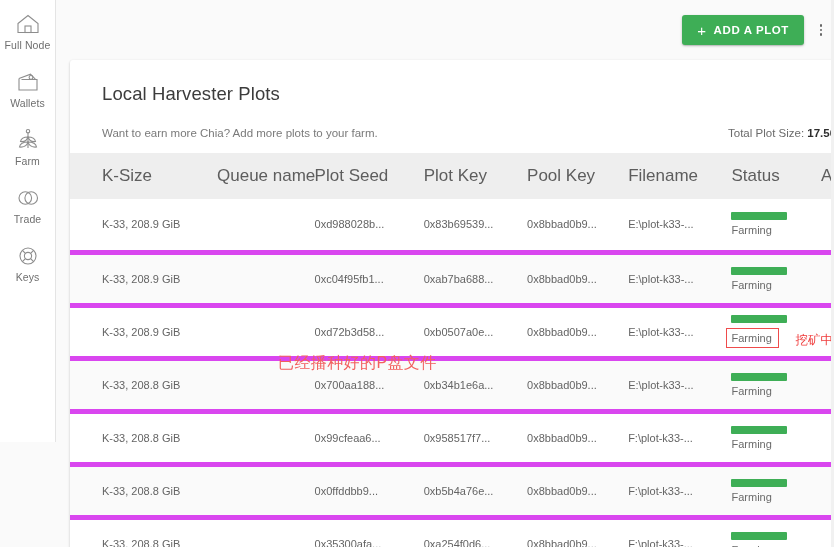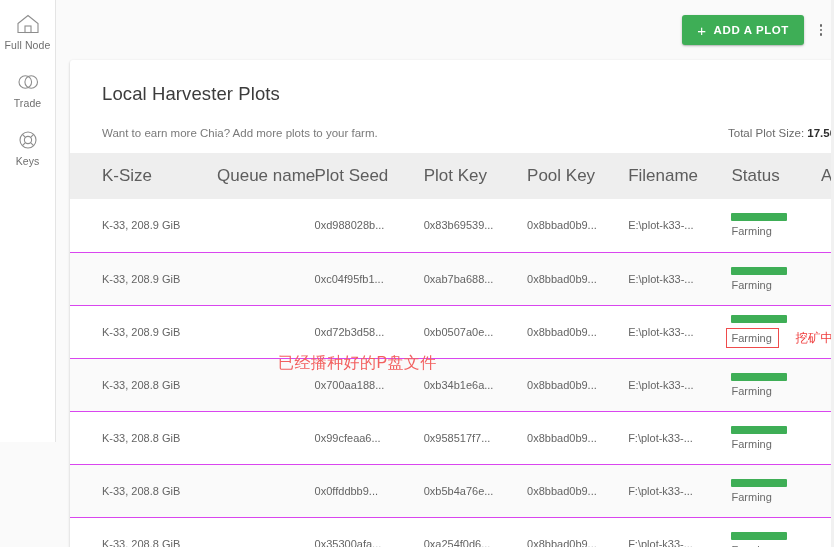--- a/index.html
+++ b/index.html
@@ -102,21 +102,21 @@
   thead tr { background: #eeeeee; }
   thead th {
     text-align: left; font-size: 17px; font-weight: 400;
     color: #5d5d5d; padding: 13px 0 13px 0; height: 42px;
     white-space: nowrap;
   }
   thead th:first-child { padding-left: 32px; }
   tbody td {
     font-size: 11px; color: #646464; height: 53px;
     padding: 0; white-space: nowrap; vertical-align: middle;
-    border-bottom: 1px solid #d946ef;
+    border-bottom: 5px solid #d946ef;
   }
   tbody td:first-child { padding-left: 32px; }
   tbody tr:nth-child(even) { background: #fafafa; }
   tbody tr:nth-child(odd)  { background: #ffffff; }
 
   .col-ksize { width: 128px; }
   .col-queue { width: 85px; }
   .col-seed  { width: 95px; }
   .col-pkey  { width: 90px; }
   .col-poolkey { width: 88px; }
@@ -164,22 +164,45 @@
     <div class="nav-item">
       <span class="nav-ico">
         <svg width="26" height="22" viewBox="0 0 26 22" fill="none" stroke="#8d8d8d" stroke-width="1.1">
           <path d="M3 10.5 L13 2.5 L23 10.5 L23 19.5 L3 19.5 Z"></path>
           <rect x="10" y="13" width="6" height="6.5"></rect>
         </svg>
       </span>
       <span class="nav-label">Full Node</span>
     </div>
 
-
-
+    <div class="nav-item">
+      <span class="nav-ico">
+        <svg width="26" height="22" viewBox="0 0 26 22" fill="none" stroke="#8d8d8d" stroke-width="1.1">
+          <path d="M4 7.5 L4 19 L22 19 L22 8.5 L6.5 8.5"></path>
+          <path d="M4 7.5 L15.5 3.2 L20.5 8.4"></path>
+          <circle cx="16" cy="6.4" r="1.9"></circle>
+        </svg>
+      </span>
+      <span class="nav-label">Wallets</span>
+    </div>
+
+
+    <div class="nav-item">
+      <span class="nav-ico">
+        <svg width="26" height="24" viewBox="0 0 26 24" fill="none" stroke="#8d8d8d" stroke-width="1.1">
+          <circle cx="13" cy="3.2" r="1.7"></circle>
+          <line x1="13" y1="5" x2="13" y2="20"></line>
+          <path d="M13 9 C 8.5 9 6 11 5.5 13.5 C 9 14 12 12.2 13 9 Z"></path>
+          <path d="M13 9 C 17.5 9 20 11 20.5 13.5 C 17 14 14 12.2 13 9 Z"></path>
+          <path d="M13 14 C 8 14 5 16 4.5 19 C 8.5 19.6 12 17.6 13 14 Z"></path>
+          <path d="M13 14 C 18 14 21 16 21.5 19 C 17.5 19.6 14 17.6 13 14 Z"></path>
+        </svg>
+      </span>
+      <span class="nav-label">Farm</span>
+    </div>
 
     <div class="nav-item">
       <span class="nav-ico">
         <svg width="26" height="22" viewBox="0 0 26 22" fill="none" stroke="#8d8d8d" stroke-width="1.1">
           <circle cx="10.3" cy="11" r="6.3"></circle>
           <circle cx="16.2" cy="11" r="6.3"></circle>
         </svg>
       </span>
       <span class="nav-label">Trade</span>
     </div>

